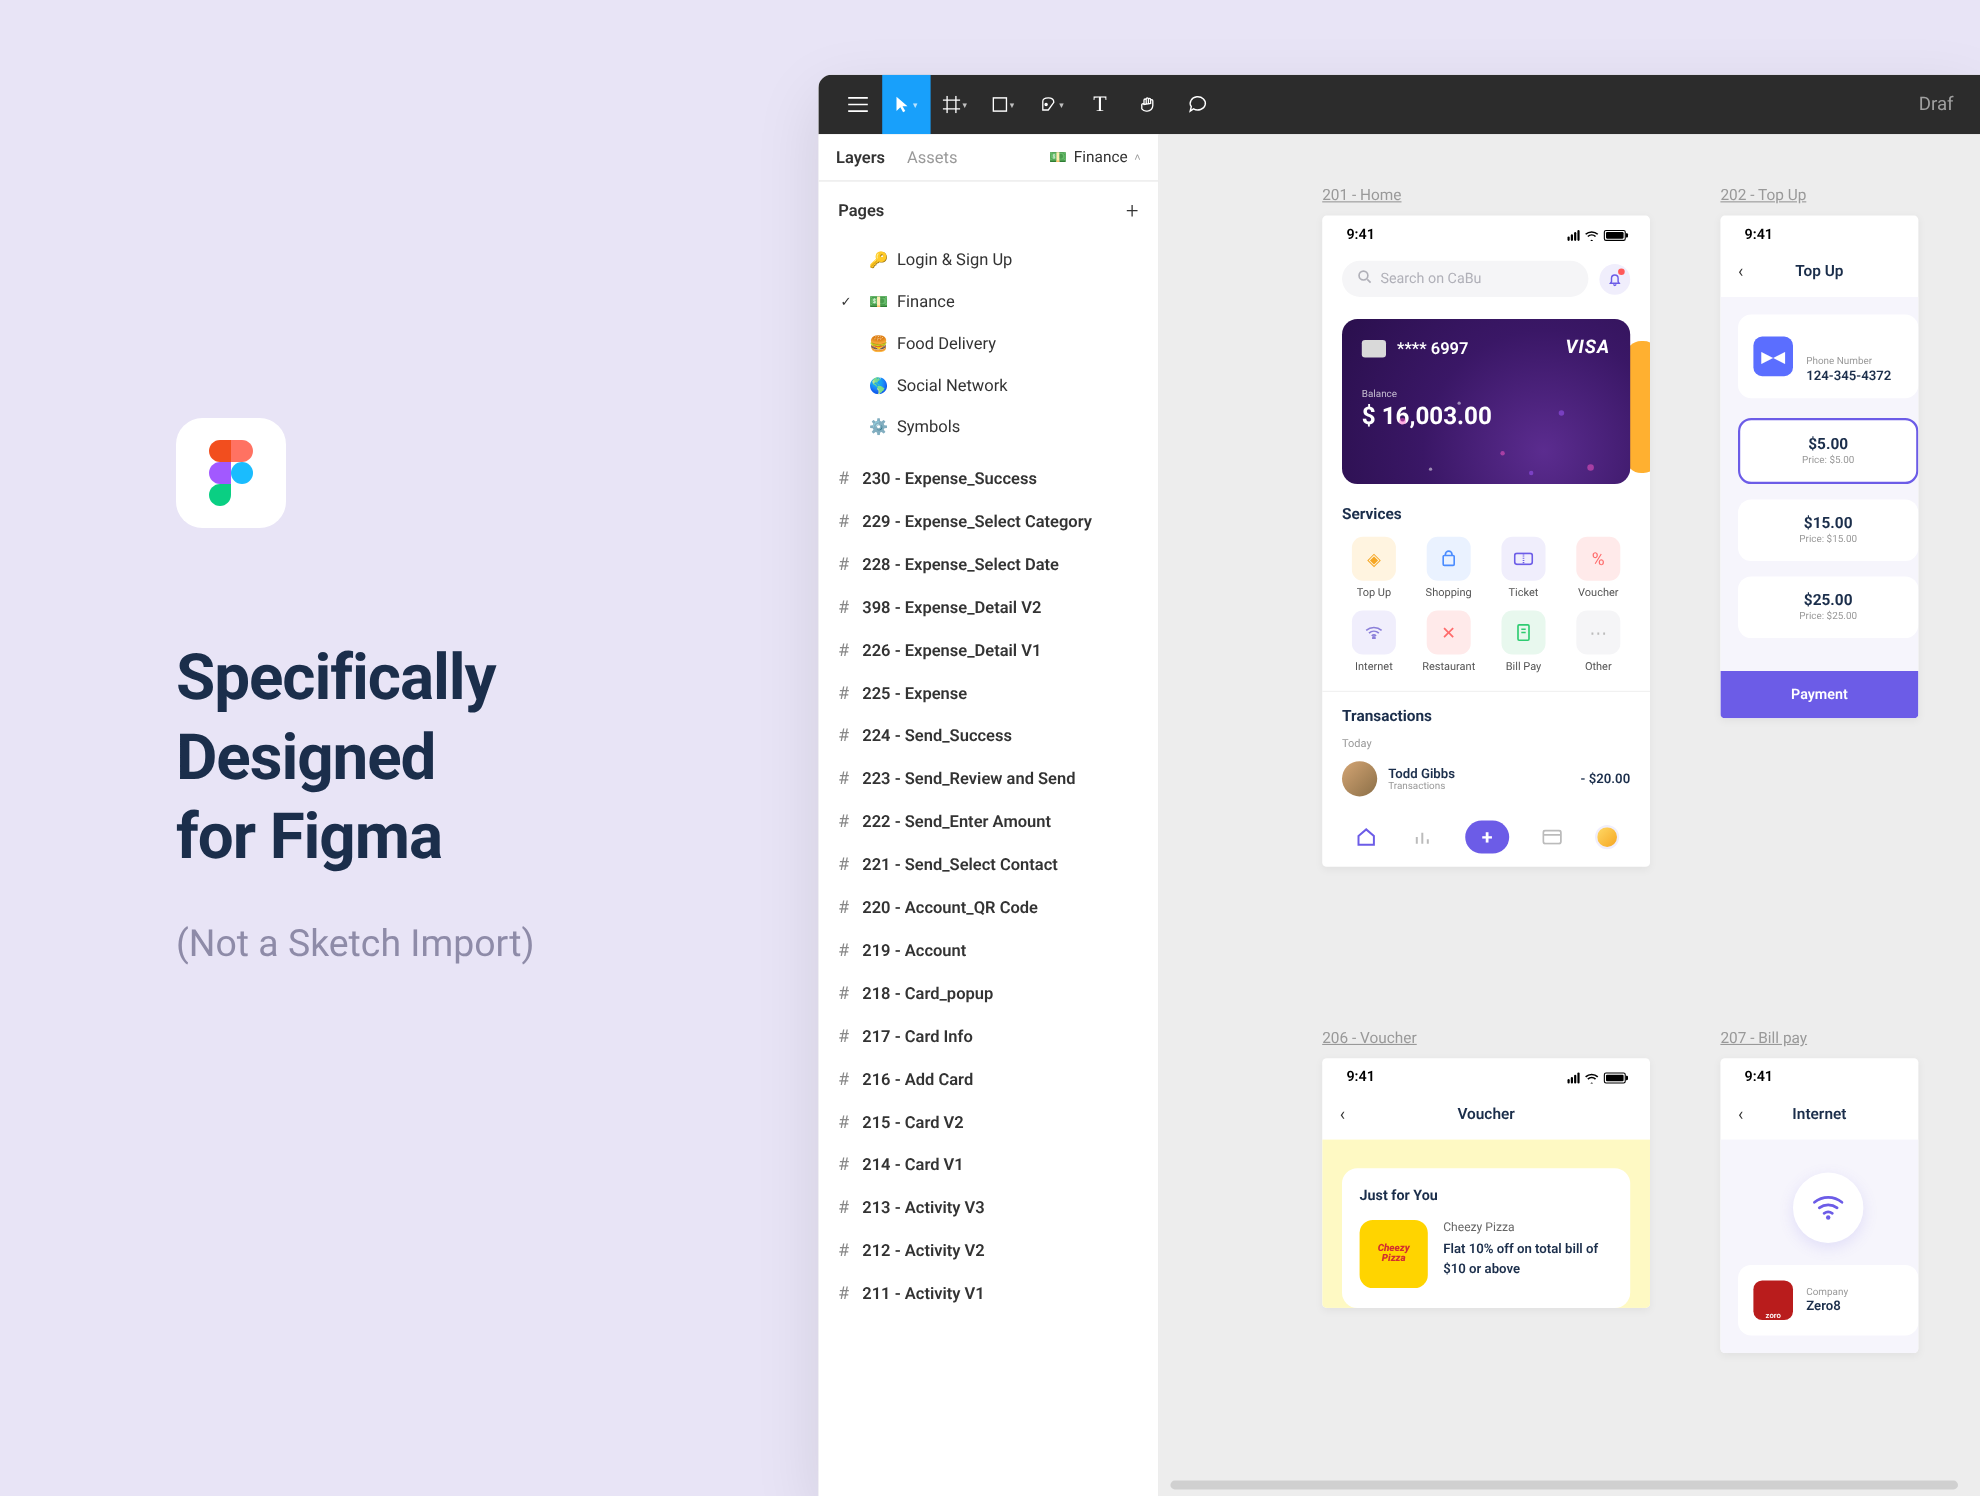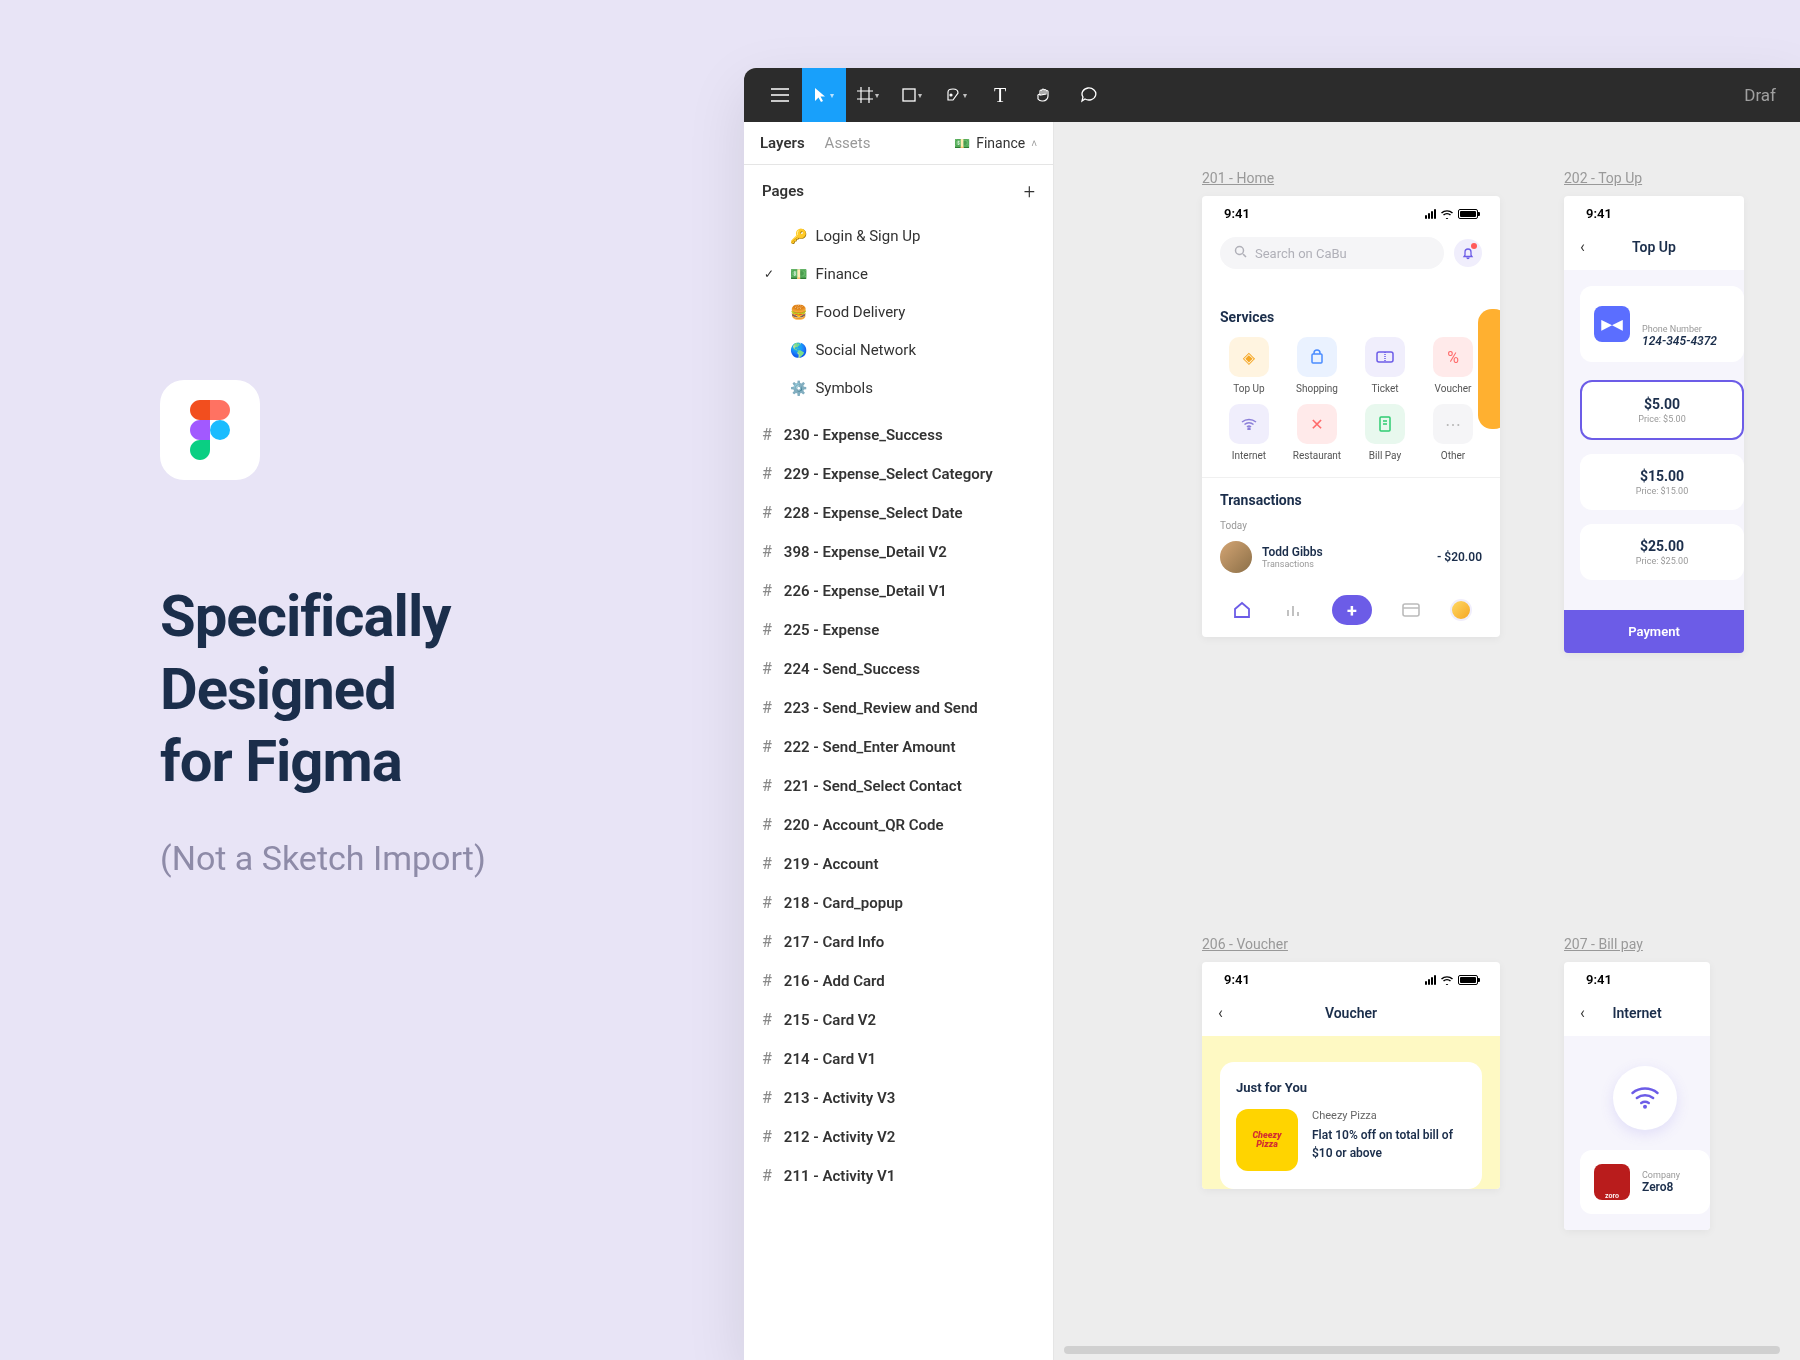--- a/index.html
+++ b/index.html
@@ -104,40 +104,40 @@
 
 
 .ab-202 { left: 510px; top: 48px; width: 180px; }
 .topup-hdr { display: flex; align-items: center; padding: 10px 16px 14px; position: relative; }
 .back-chev { font-size: 16px; color: #333; cursor: pointer; }
 .topup-title { position: absolute; left:0; right:0; text-align:center; font-size: 14px; font-weight: 600; color: #1B2E4B; pointer-events:none; }
 .topup-canvas { background: #F6F5FC; padding: 16px 0 16px 16px; }
 .phone-card { background: #fff; border-radius: 12px; padding: 14px; display: flex; gap: 12px; align-items: center; margin-bottom: 18px; }
 .phone-icon { width: 36px; height: 36px; border-radius: 8px; background: #5B6EFF; display: flex; align-items: center; justify-content: center; color: #fff; font-size: 14px; }
 .phone-lbl { font-size: 9px; color: #999; margin-top: 24px; }
-.phone-num { font-size: 12px; font-weight: 600; color: #1B2E4B; font-style: italic; }
+.phone-num { font-size: 12px; font-weight: 600; color: #1B2E4B; }
 .amt-card { background: #fff; border-radius: 12px; padding: 14px; text-align: center; margin-bottom: 14px; }
 .amt-card.active { border: 2px solid #6C5CE7; }
 .amt-val { font-size: 14px; font-weight: 700; color: #1B2E4B; }
 .amt-price { font-size: 9px; color: #999; margin-top: 2px; }
 .pay-btn { background: #6C5CE7; color: #fff; text-align: center; padding: 14px; font-size: 13px; font-weight: 600; }
 
 
 .ab-206 { left: 148px; top: 814px; width: 298px; }
 .voucher-body { background: #fef9c3; padding: 26px 18px 0; }
 .jfy-card { background: #fff; border-radius: 14px; padding: 18px 16px; }
 .jfy-title { font-size: 13px; font-weight: 700; color: #1B2E4B; margin-bottom: 14px; }
 .deal-row { display: flex; gap: 14px; align-items: flex-start; }
 .deal-thumb { width: 62px; height: 62px; border-radius: 12px; background: #FFD400; display: flex; align-items: center; justify-content: center; font-size: 9px; font-weight: 900; color: #D32F2F; text-align: center; line-height: 1; font-style: italic; }
 .deal-info { flex: 1; }
 .deal-name { font-size: 11px; color: #666; margin-bottom: 4px; }
 .deal-desc { font-size: 12px; font-weight: 600; color: #1B2E4B; line-height: 1.5; }
 
 
-.ab-207 { left: 510px; top: 814px; width: 146px; }
+.ab-207 { left: 510px; top: 814px; width: 180px; }
 .wifi-bubble { width: 64px; height: 64px; border-radius: 50%; background: #fff; margin: 14px auto 20px; display: flex; align-items: center; justify-content: center; box-shadow: 0 4px 14px rgba(108,92,231,0.15); }
 .wifi-bubble svg { width: 30px; height: 30px; }
 .company-card { background: #fff; border-radius: 12px; padding: 14px; display: flex; gap: 12px; align-items: center; }
 .company-logo { width: 36px; height: 36px; border-radius: 8px; background: #b91c1c; display: flex; align-items: flex-end; justify-content: center; color: #fff; font-size: 7px; font-weight: 600; }
 .company-lbl { font-size: 9px; color: #999; }
 .company-name { font-size: 12px; font-weight: 600; color: #1B2E4B; }
 
 
 .sig-bars { display: inline-flex; gap: 1px; align-items: flex-end; }
 .sig-bars span { width: 2px; background: #000; border-radius: 1px; }
@@ -380,20 +380,38 @@
           </div>
           <div class="bell">
             <svg width="14" height="14" viewBox="0 0 14 14" stroke="#6C5CE7" stroke-width="1.3" fill="none">
                 <path d="M4 9 V6 a3 3 0 0 1 6 0 V9 l1 1.5 H3 Z M6 11.5 a1 1 0 0 0 2 0"></path>
               </svg>
             <span class="bell-dot"></span>
           </div>
         </div>
         <div class="card-wrap">
           <div class="orange-peek"></div>
+          <div class="credit-card">
+            <div class="cc-dots">
+              <span class="ccd" style="width:6px;height:6px;background:#FF5AC8;left:20%;top:60%"></span>
+              <span class="ccd" style="width:4px;height:4px;background:#FF5AC8;left:55%;top:80%"></span>
+              <span class="ccd" style="width:5px;height:5px;background:#A259FF;left:75%;top:55%"></span>
+              <span class="ccd" style="width:3px;height:3px;background:#fff;left:40%;top:50%"></span>
+              <span class="ccd" style="width:6px;height:6px;background:#FF5AC8;left:85%;top:88%"></span>
+              <span class="ccd" style="width:4px;height:4px;background:#A259FF;left:65%;top:92%"></span>
+              <span class="ccd" style="width:3px;height:3px;background:#fff;left:30%;top:90%"></span>
+            </div>
+            <div class="cc-num">
+              <span class="cc-chip"></span>
+              <span>**** 6997</span>
+            </div>
+            <div class="cc-visa">VISA</div>
+            <div class="cc-bal-lbl">Balance</div>
+            <div class="cc-bal">$ 16,003.00</div>
+          </div>
         </div>
         <div class="section-title">Services</div>
         <div class="services-grid">
           <div class="svc">
               <div class="svc-icon svc-topup">◈</div>
               <div class="svc-lbl">Top Up</div>
             </div>
           <div class="svc">
               <div class="svc-icon svc-shop">
                 <svg width="16" height="16" viewBox="0 0 16 16" fill="none" stroke="#4A8CFF" stroke-width="1.5">

